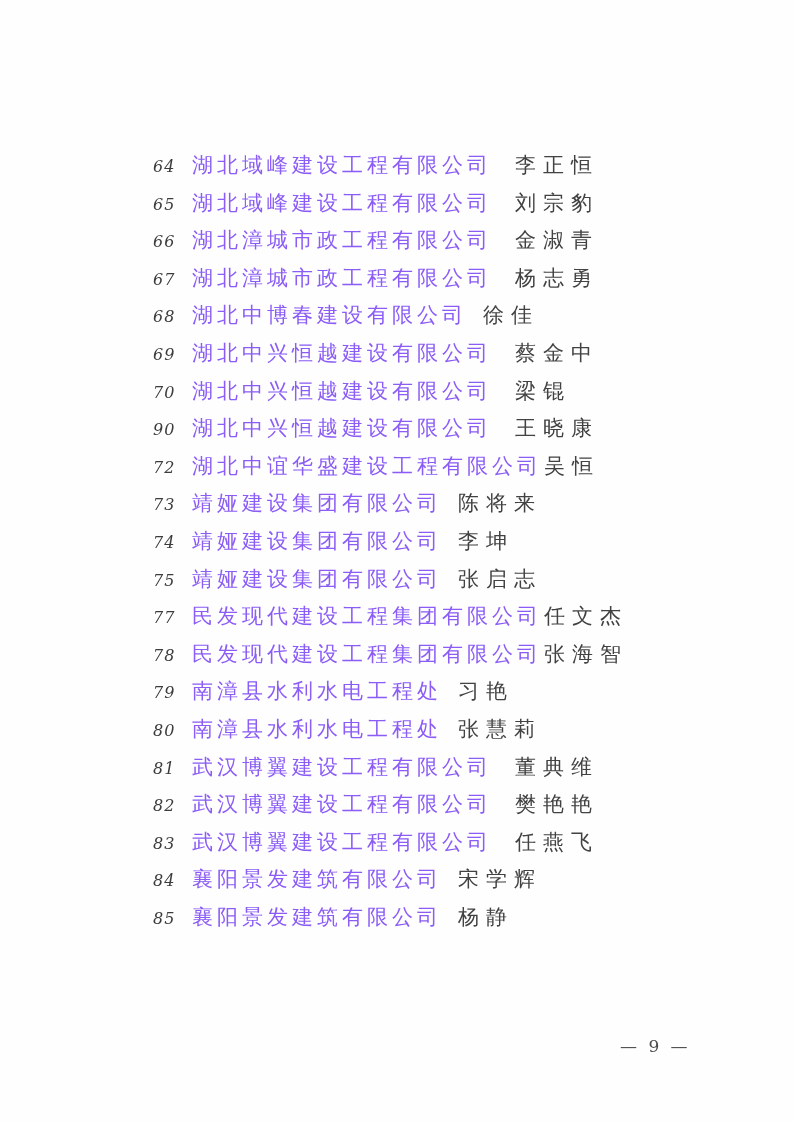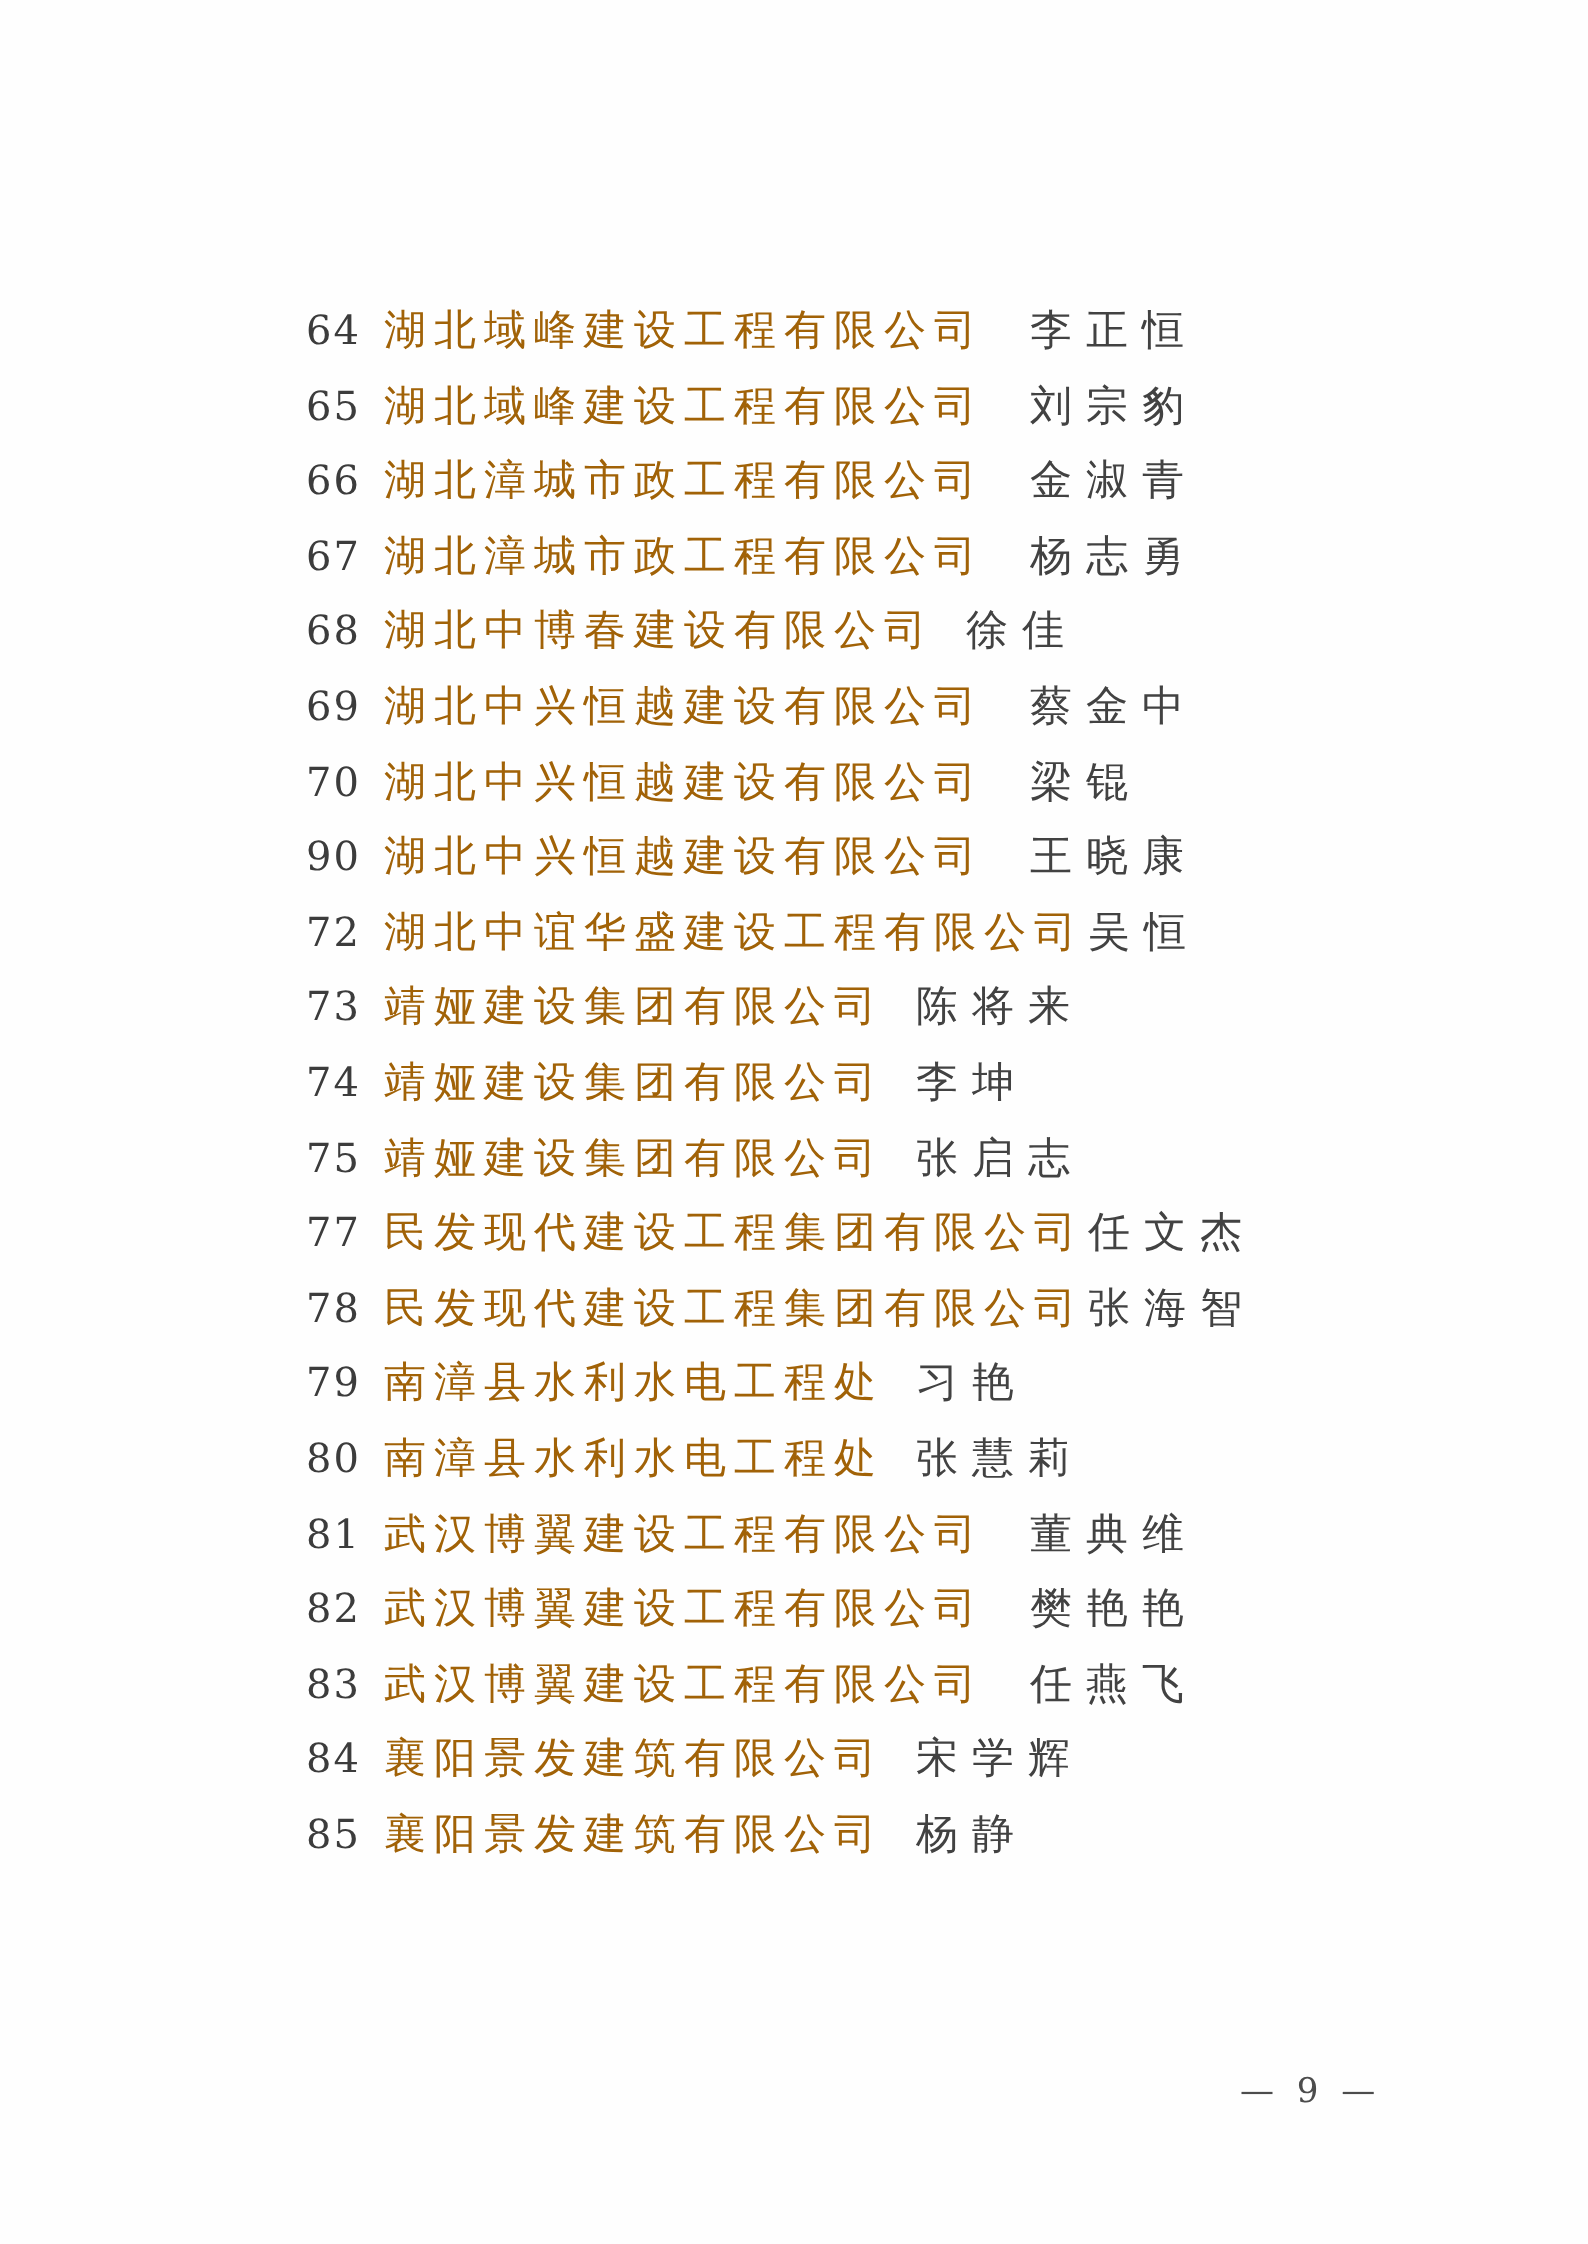--- a/index.html
+++ b/index.html
@@ -28,28 +28,29 @@
   .row {
     height: 37.6px;
     line-height: 37.6px;
     white-space: nowrap;
     color: #414141;
     font-size: 21px;
   }
   .no {
     display: inline-block;
     width: 39px;
-    font-size: 20px;
+    font-size: 16px;
     letter-spacing: 1px;
     color: #3c3c3c;
     vertical-align: baseline;
+    font-style: italic;
   }
   .company {
     letter-spacing: 4px;
-    color: #a16207;
+    color: #8b5cf6;
   }
   .person {
     letter-spacing: 7px;
     color: #424242;
     margin-top: 15px;
   }
   .gap-2 { margin-left: 23px; }
   .gap-1 { margin-left: 16px; text-align: right; }
   .gap-0 { margin-left: 2px; }
   .page-number {

